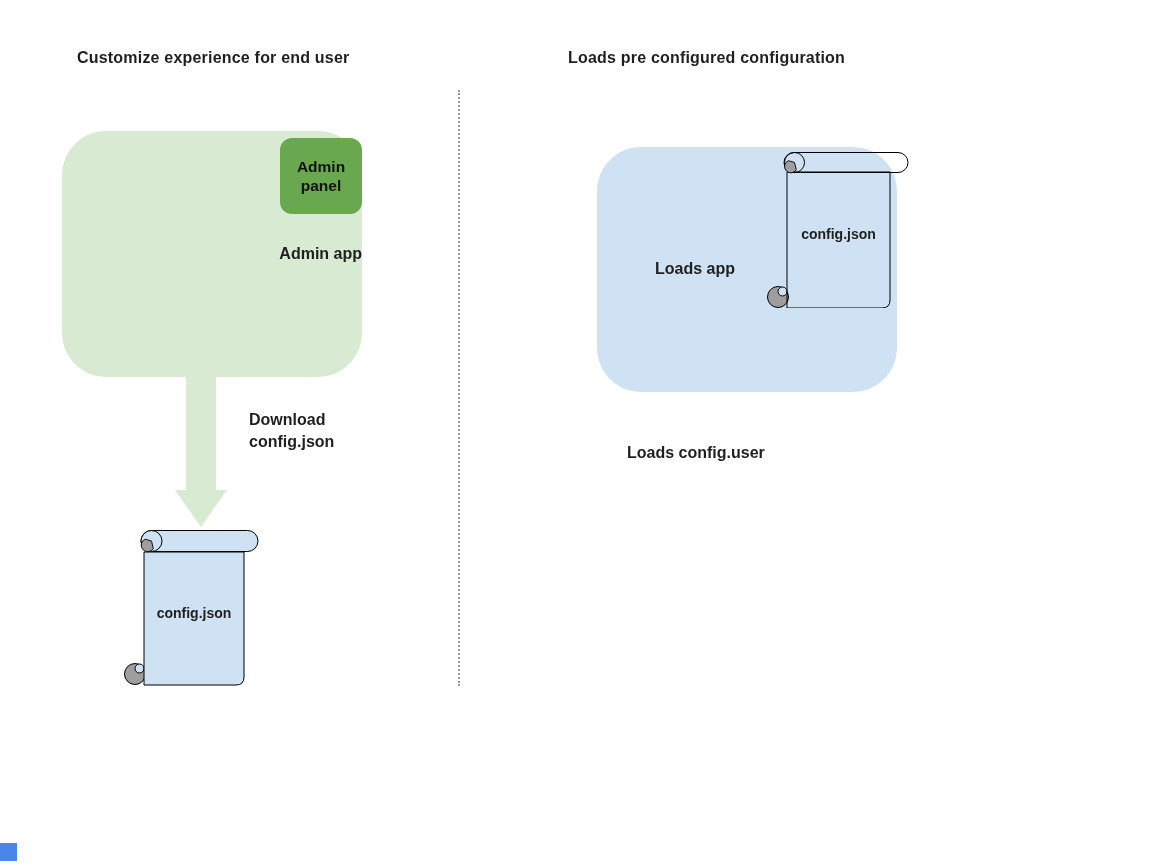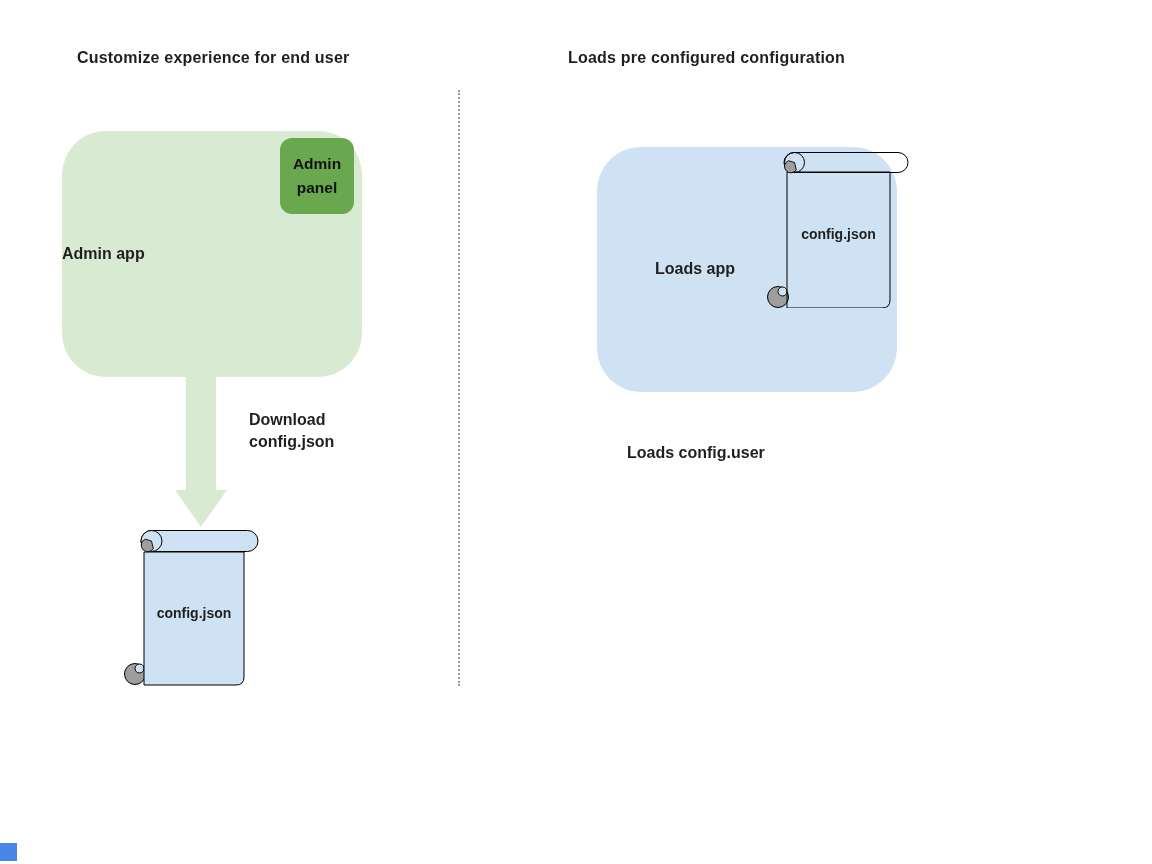--- a/index.html
+++ b/index.html
@@ -6,26 +6,26 @@
   .canvas{
     position:relative;width:1152px;height:864px;background:#ffffff;overflow:hidden;
     font-family:"Liberation Sans",sans-serif;color:#1f1f1f;font-weight:bold;
   }
   .txt{position:absolute;white-space:nowrap;}
   .section-title{font-size:16px;letter-spacing:.2px;}
   .app-box{position:absolute;border-radius:44px;}
   .admin-app-box{left:62px;top:131px;width:300px;height:246px;background:#d9ead3;}
   .demo-app-box{left:597px;top:147px;width:300px;height:245px;background:#cfe2f3;}
   .admin-panel-box{
-    position:absolute;left:280px;top:138px;width:74px;height:76px;
+    position:absolute;left:280px;top:138px;width:82px;height:76px;
     background:#6aa84f;border-radius:12px;
     display:flex;align-items:center;justify-content:center;text-align:center;
-    font-size:15.5px;line-height:24px;color:#111;
+    font-size:15.5px;line-height:19px;color:#111;
   }
-  .admin-app-label{left:62px;top:245px;width:300px;text-align:left;font-size:16px;}
+  .admin-app-label{left:62px;top:245px;width:300px;text-align:right;font-size:16px;}
   .demo-app-label{left:655px;top:260px;font-size:16px;}
   .download-label{
     position:absolute;left:249px;top:409px;font-size:16px;line-height:22px;
     white-space:pre-line;
   }
   .caption-label{left:627px;top:444px;font-size:16px;}
   .divider{
     position:absolute;left:458px;top:90px;height:596px;width:0;
     border-left:2px dotted #9a9a9a;
   }

